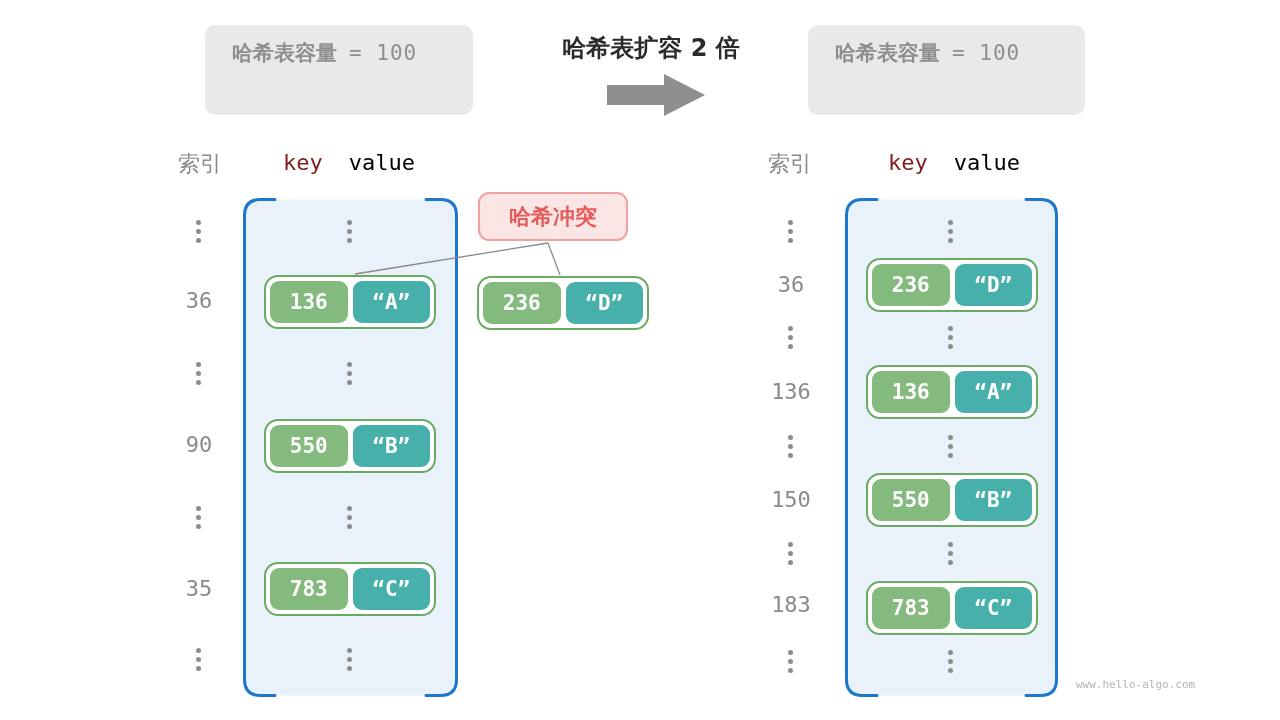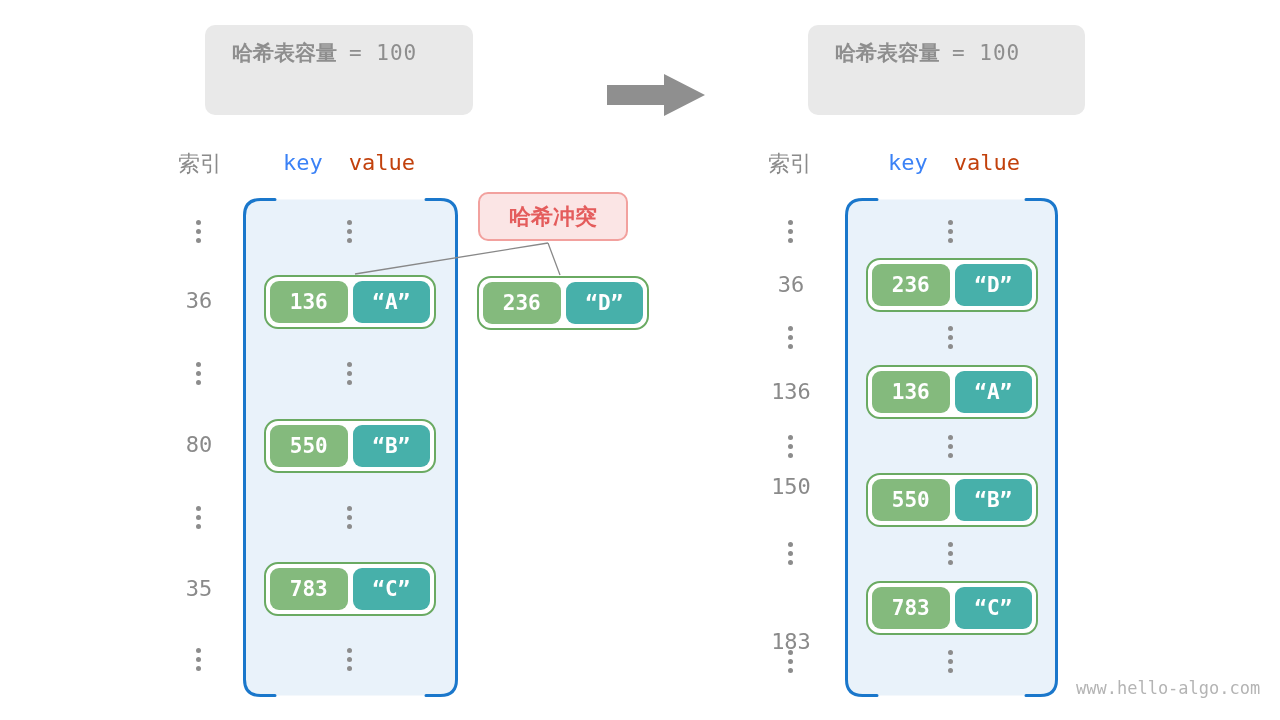--- a/index.html
+++ b/index.html
@@ -32,22 +32,22 @@
     font-size: 24px;
     font-weight: 700;
     color: #2a2a2a;
     text-align: center;
     white-space: nowrap;
   }
 
   
   .index-header { font-size: 22px; color: #8a8a8a; }
   .kv-header { font-family: "DejaVu Sans Mono", monospace; font-size: 22px; white-space: nowrap; }
-  .kv-header .hk { color: #3b82f6; }
-  .kv-header .hv { color: #c2410c; margin-left: 26px; }
+  .kv-header .hk { color: #7f1d1d; }
+  .kv-header .hv { color: #000000; margin-left: 26px; }
 
   
   .index-cell {
     width: 62px;
     text-align: center;
     font-family: "DejaVu Sans Mono", monospace;
     font-size: 22px;
     color: #8a8a8a;
   }
 
@@ -91,36 +91,37 @@
     display: flex;
     align-items: center;
     justify-content: center;
     color: #e45c5c;
     font-size: 22px;
     font-weight: 700;
   }
 
   .watermark {
     font-family: "DejaVu Sans Mono", monospace;
-    font-size: 17px;
+    font-size: 11px;
     color: #b4b4b4;
     white-space: nowrap;
   }
 
   .overlay { pointer-events: none; }
 </style>
 </head>
 <body>
 
 <div class="canvas">
 
   <div class="abs info-box" style="left:205px; top:25px; width:268px; height:90px;">
     <div><span class="info-label">哈希表容量</span><span class="info-value">= 100</span></div>
   </div>
 
+  <div class="abs transform-title" style="left:540px; top:32px; width:222px;">哈希表扩容 2 倍</div>
   <svg class="abs" style="left:607px; top:72px;" width="100" height="46" viewBox="0 0 100 46">
     <polygon points="0,13 57,13 57,2 98,23 57,44 57,33 0,33" fill="#8f8f8f"></polygon>
   </svg>
 
   <div class="abs info-box" style="left:808px; top:25px; width:277px; height:90px;">
     <div><span class="info-label">哈希表容量</span><span class="info-value">= 100</span></div>
   </div>
 
   <div class="abs index-header" style="left:178px; top:149px;">索引</div>
   <div class="abs kv-header" style="left:283px; top:150px;">
@@ -159,21 +160,21 @@
       <i></i>
       <i></i>
       <i></i>
     </div>
   <div class="abs vdots" style="left:347px; top:362px;">
       <i></i>
       <i></i>
       <i></i>
     </div>
 
-  <div class="abs index-cell" style="left:168px; top:432px;">80</div>
+  <div class="abs index-cell" style="left:168px; top:432px;">90</div>
   <div class="abs pair" style="left:264px; top:419px;">
     <div class="cell key">550</div>
     <div class="cell val">“B”</div>
   </div>
 
   <div class="abs vdots" style="left:196px; top:506px;">
       <i></i>
       <i></i>
       <i></i>
     </div>
@@ -193,21 +194,21 @@
       <i></i>
       <i></i>
       <i></i>
     </div>
   <div class="abs vdots" style="left:347px; top:648px;">
       <i></i>
       <i></i>
       <i></i>
     </div>
 
-  <div class="abs collision-label" style="left:478px; top:192px;">哈希冲突</div>
+  <div class="abs collision-label" style="left:478px; top:192px;border-radius:11px;">哈希冲突</div>
   <div class="abs pair" style="left:477px; top:276px;">
     <div class="cell key">236</div>
     <div class="cell val">“D”</div>
   </div>
 
   <div class="abs index-header" style="left:768px; top:149px;">索引</div>
   <div class="abs kv-header" style="left:888px; top:150px;">
     <span class="hk">key</span><span class="hv">value</span>
   </div>
 
@@ -255,38 +256,38 @@
       <i></i>
       <i></i>
       <i></i>
     </div>
   <div class="abs vdots" style="left:948px; top:435px;">
       <i></i>
       <i></i>
       <i></i>
     </div>
 
-  <div class="abs index-cell" style="left:760px; top:474px;">150</div>
+  <div class="abs index-cell" style="left:760px; top:487px;">150</div>
   <div class="abs pair" style="left:866px; top:473px;">
     <div class="cell key">550</div>
     <div class="cell val">“B”</div>
   </div>
 
   <div class="abs vdots" style="left:788px; top:542px;">
       <i></i>
       <i></i>
       <i></i>
     </div>
   <div class="abs vdots" style="left:948px; top:542px;">
       <i></i>
       <i></i>
       <i></i>
     </div>
 
-  <div class="abs index-cell" style="left:760px; top:629px;">183</div>
+  <div class="abs index-cell" style="left:760px; top:592px;">183</div>
   <div class="abs pair" style="left:866px; top:581px;">
     <div class="cell key">783</div>
     <div class="cell val">“C”</div>
   </div>
 
   <div class="abs vdots" style="left:788px; top:650px;">
       <i></i>
       <i></i>
       <i></i>
     </div>

